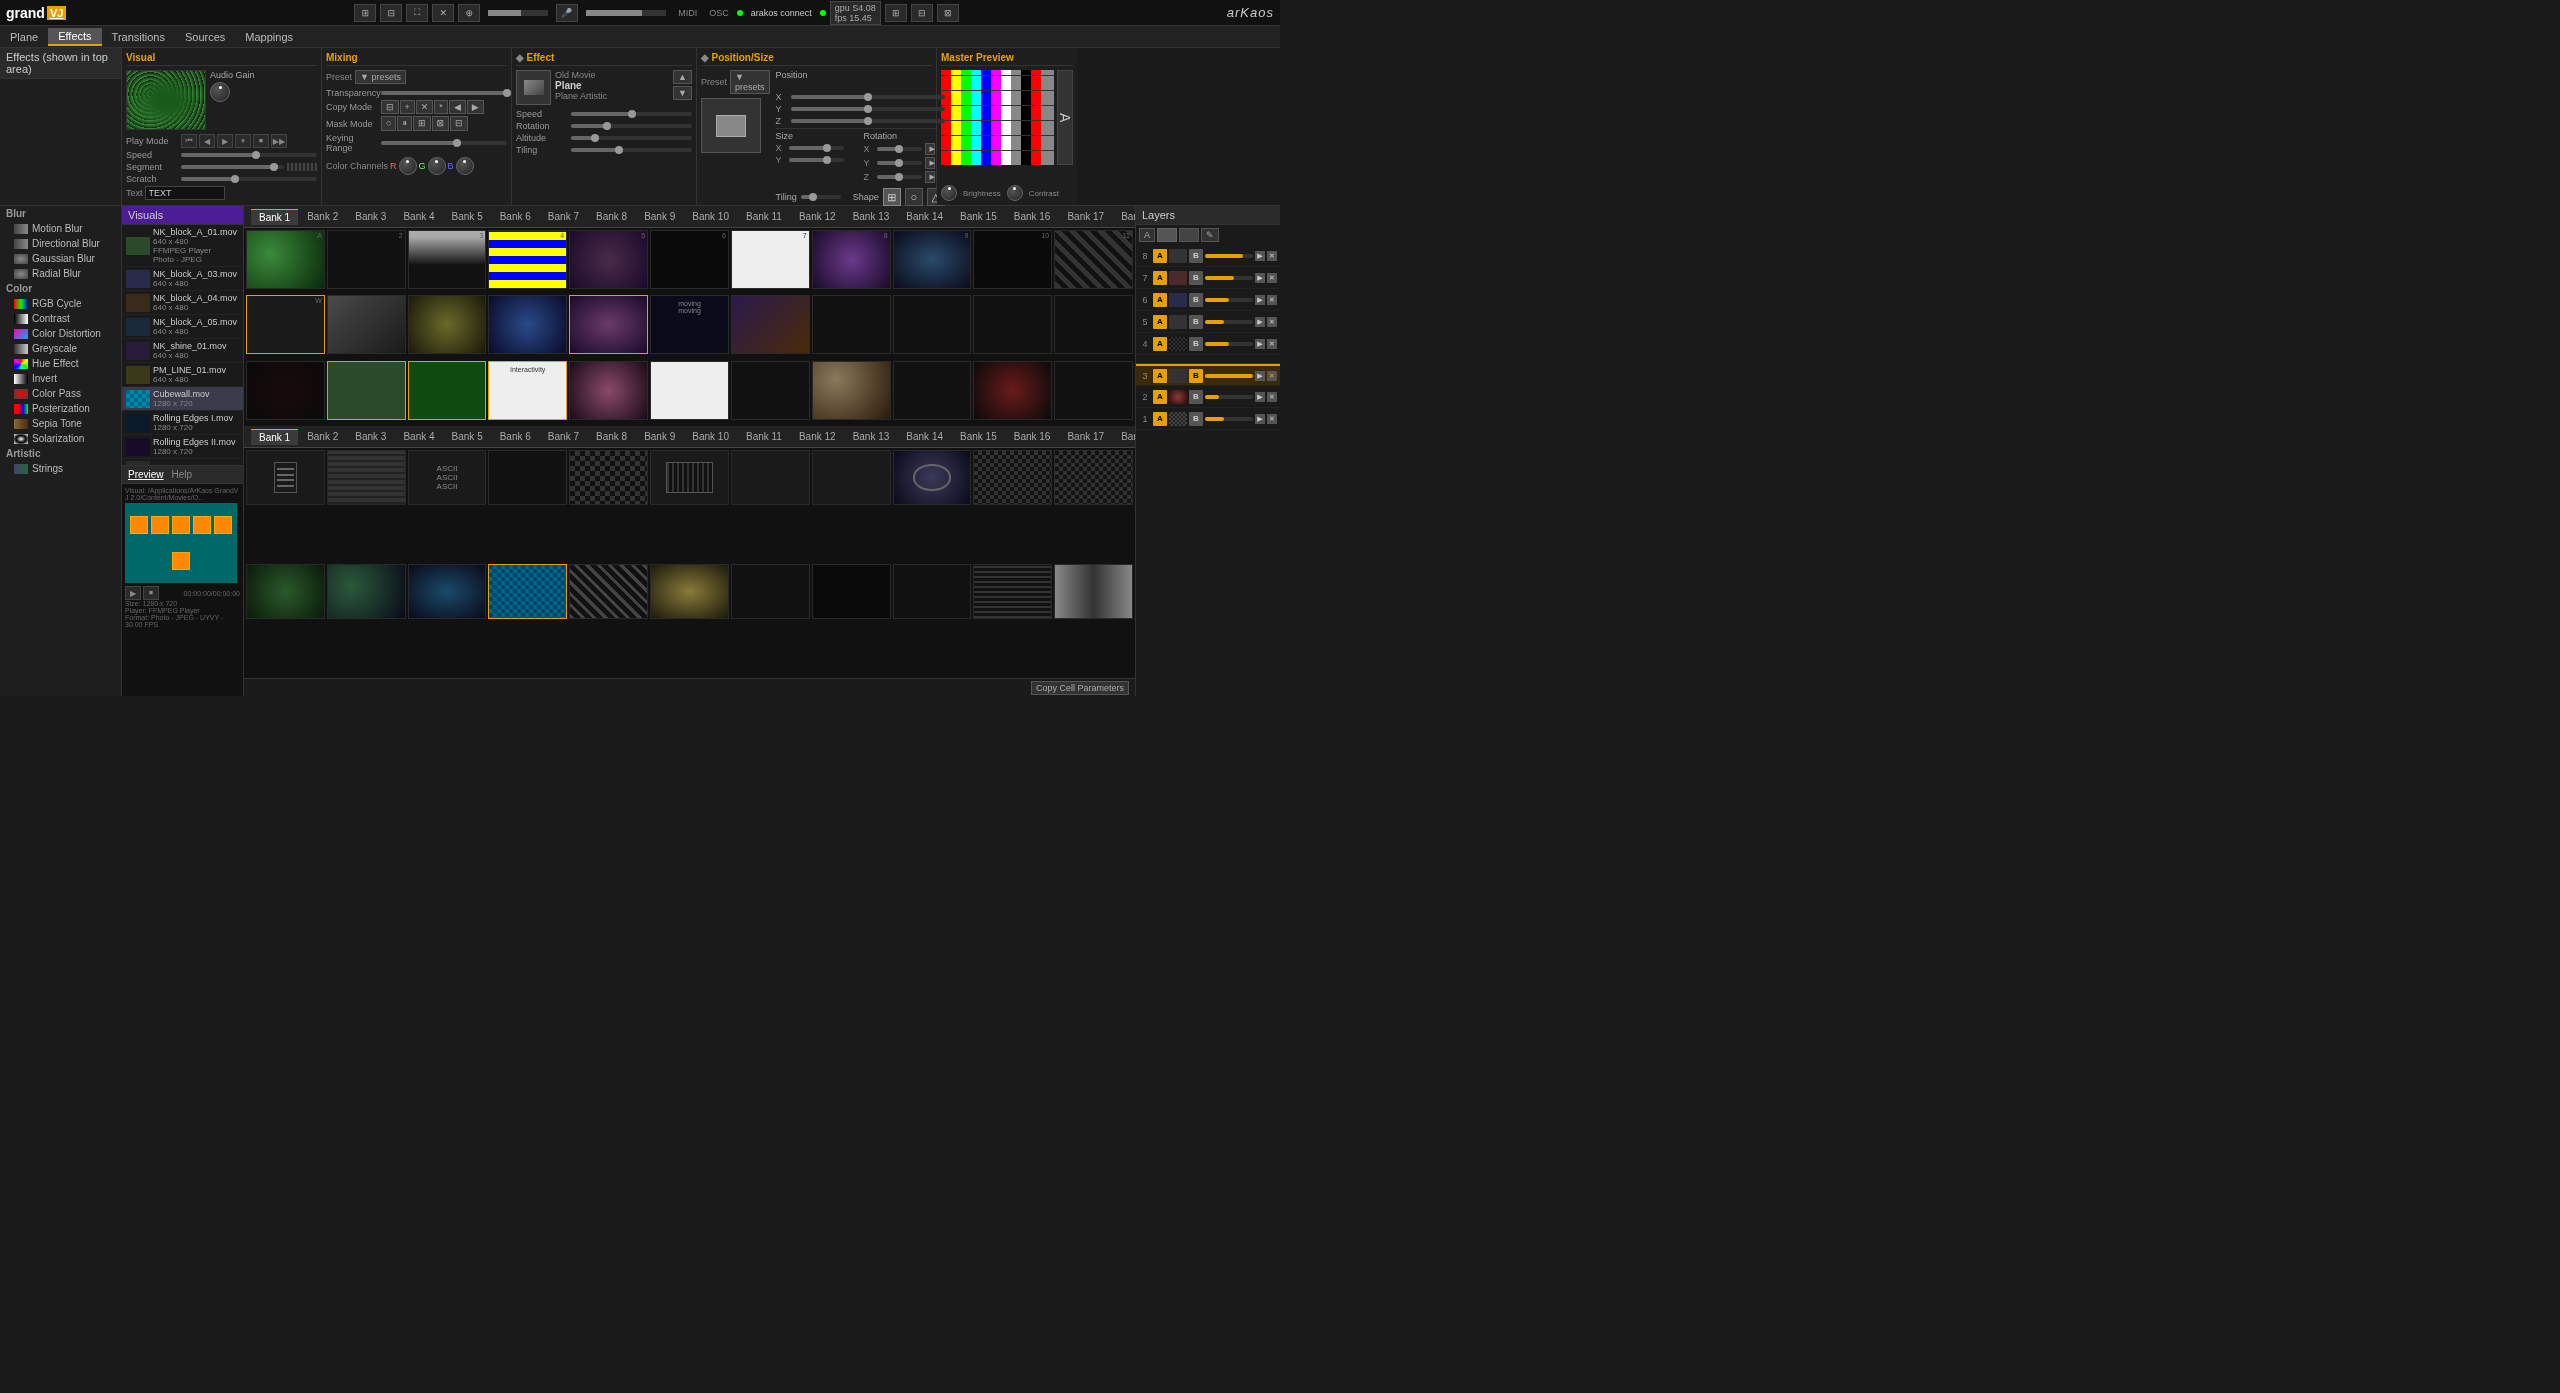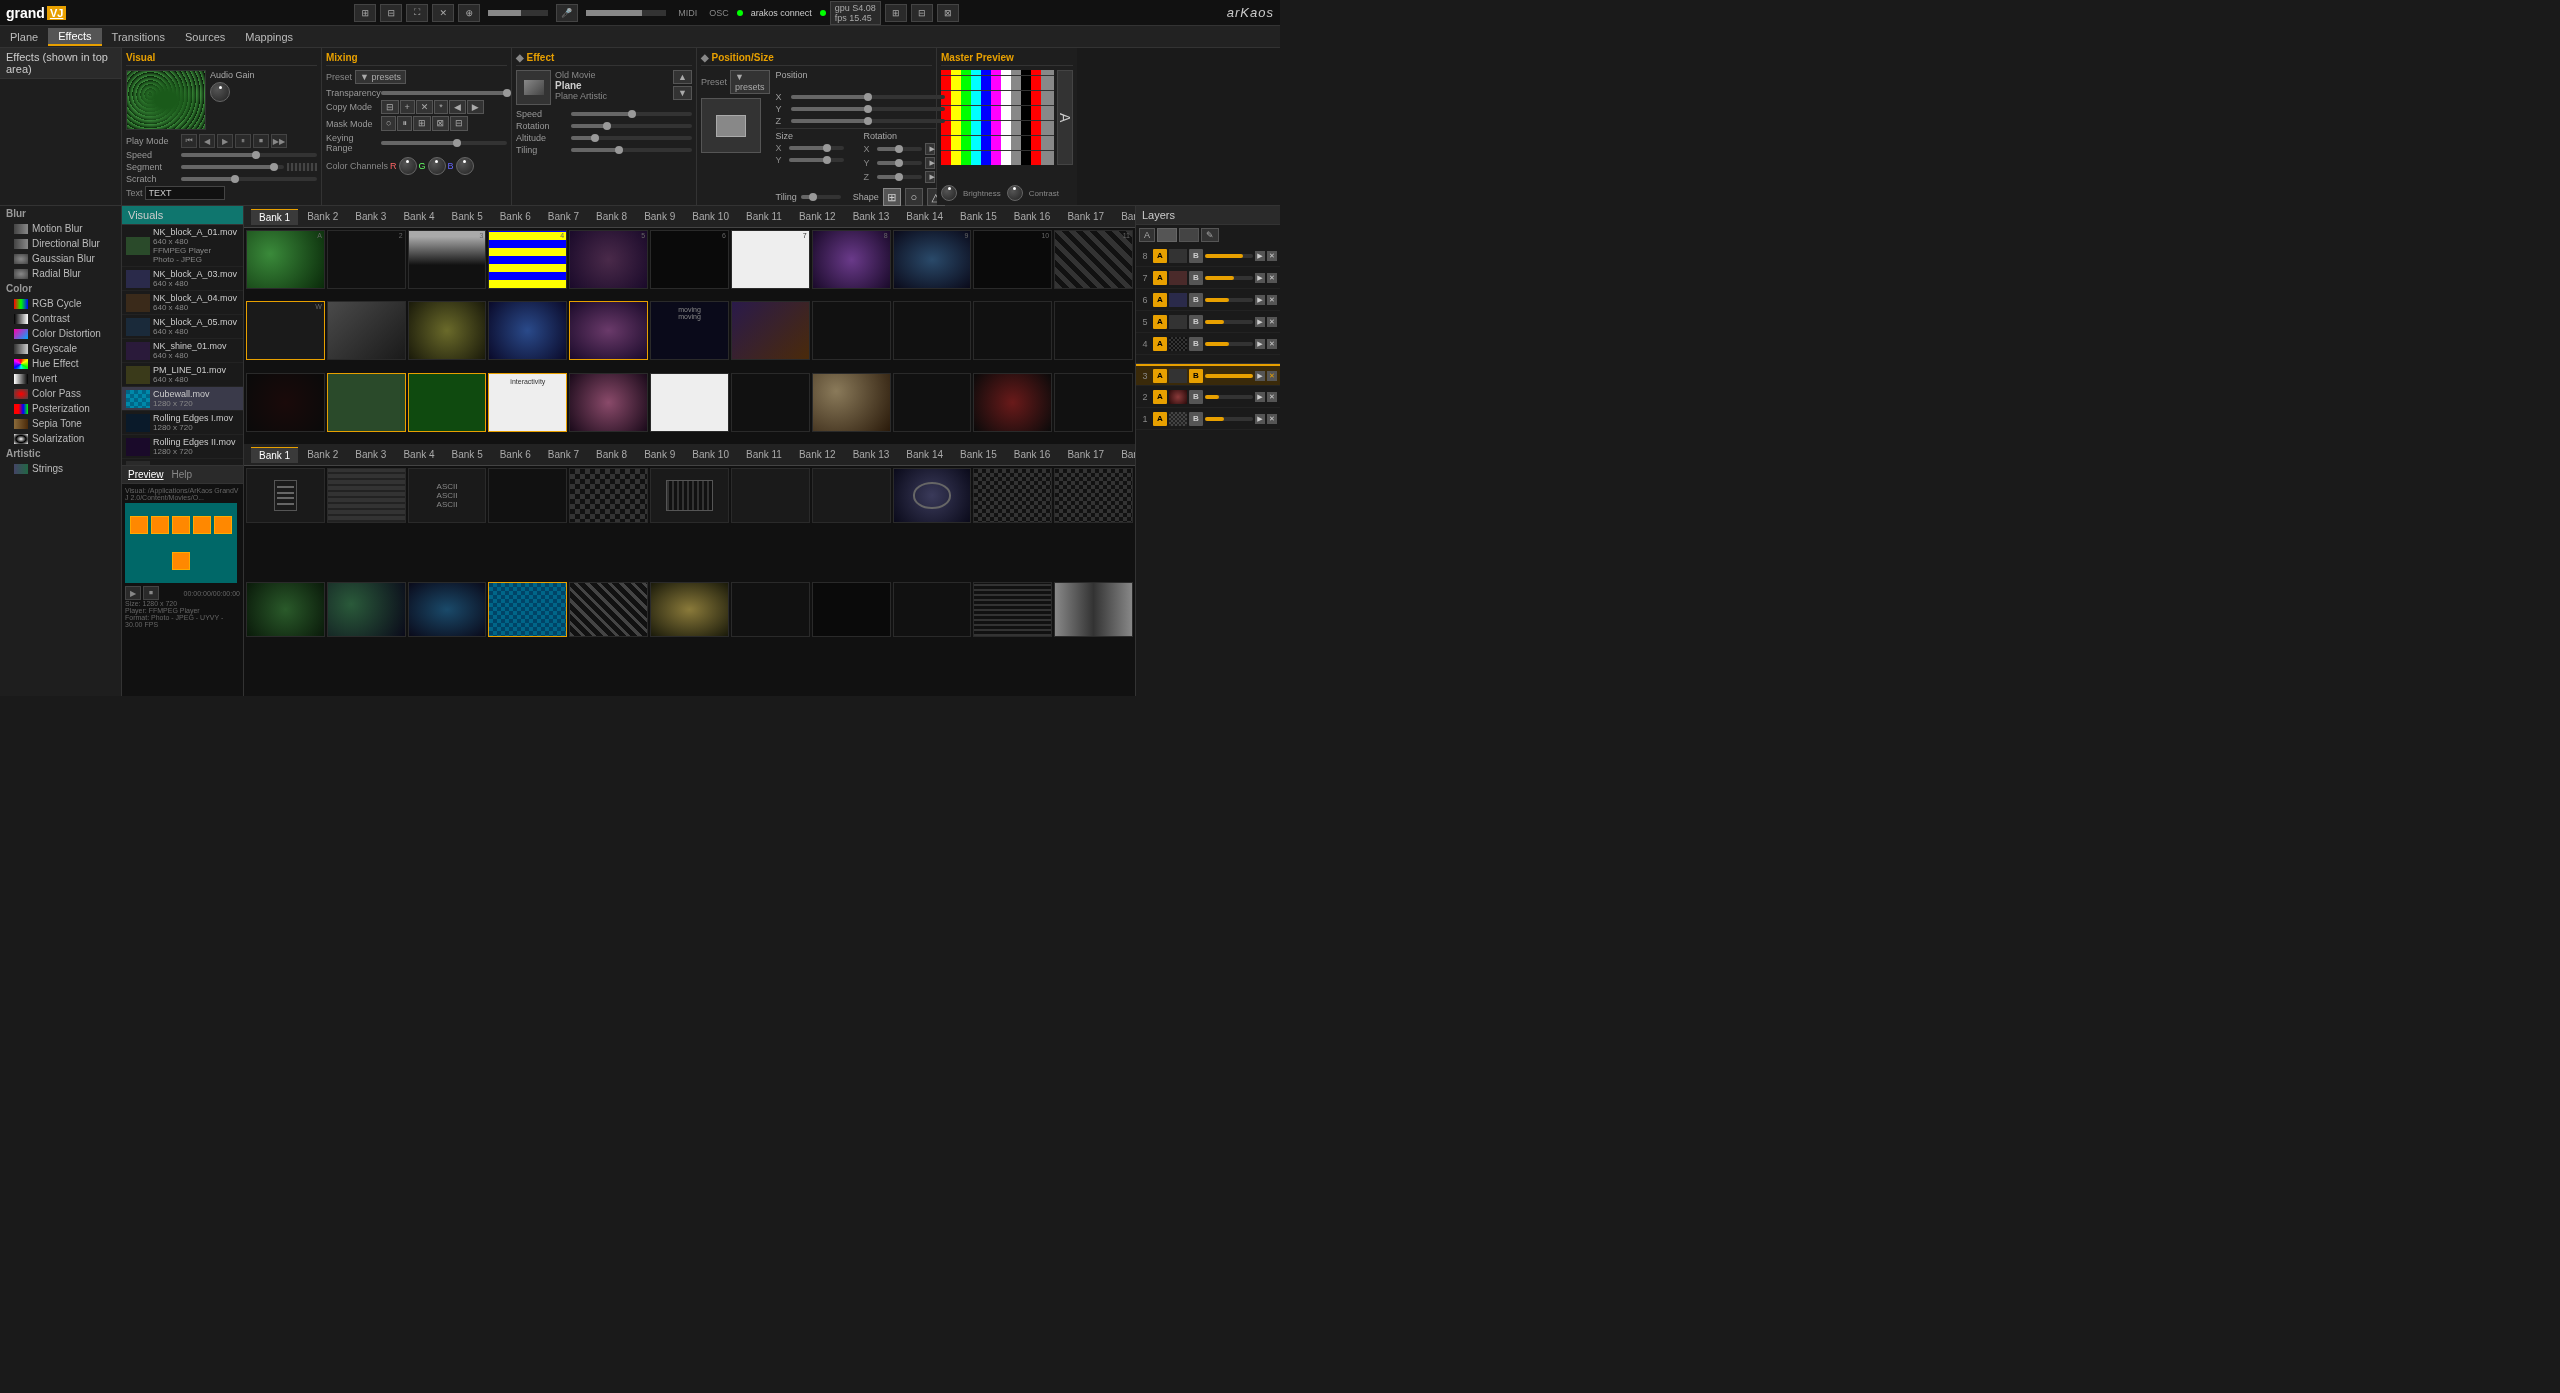--- a/index.html
+++ b/index.html
@@ -297,21 +297,21 @@
       font-size: 7px;
       color: #666;
     }
 
     
     .cell-green-dots { background: radial-gradient(circle at 30% 40%, #3a8a3a, #0a2a0a); }
     .cell-dark { background: #111; }
     .cell-yellow-blocks { background: repeating-linear-gradient(0deg, #ff0 0px, #ff0 8px, #00f 8px, #00f 16px); }
     .cell-triangles { background: repeating-linear-gradient(45deg, #333 0px, #333 5px, #111 5px, #111 10px); }
     .visuals-list-header {
-      background: #0f766e;
+      background: #4c1d95;
       padding: 3px 6px;
       font-size: 11px;
       color: #ccc;
       border-bottom: 1px solid #333;
       display: flex;
       justify-content: space-between;
     }
     .visual-list-item {
       display: flex;
       padding: 2px 4px;
@@ -1289,20 +1289,23 @@
             <div class="bottom-cell" style="background:repeating-linear-gradient(45deg,#444 0,#444 3px,#111 3px,#111 8px);"></div>
             <div class="bottom-cell" style="background:radial-gradient(ellipse, #8a7a3a, #1a1a0a);"></div>
             <div class="bottom-cell" style="background:#111;"></div>
             <div class="bottom-cell" style="background:#0a0a0a;"></div>
             <div class="bottom-cell" style="background:#111;"></div>
             <div class="bottom-cell" style="background:repeating-linear-gradient(0deg,#333 0,#333 2px,#111 2px,#111 5px),repeating-linear-gradient(90deg,#333 0,#333 2px,#111 2px,#111 5px);"></div>
             <div class="bottom-cell" style="background:linear-gradient(90deg,#888,#333,#888);"></div>
           </div>
         </div>
 
+        <div style="height:18px;background:#1a1a1a;border-top:1px solid #333;display:flex;align-items:center;justify-content:flex-end;padding:0 6px;">
+          <div class="small-btn">Copy Cell Parameters</div>
+        </div>
 
       </div>
 
       <div style="width:145px;background:#1a1a1a;border-left:1px solid #333;flex-shrink:0;display:flex;flex-direction:column;">
 
         <div style="height:158px;border-bottom:1px solid #333;overflow:hidden;">
           <div class="layers-header">Layers</div>
 
           <div style="padding:3px;display:flex;gap:2px;align-items:center;flex-wrap:wrap;">
             <div class="small-btn">A</div>

